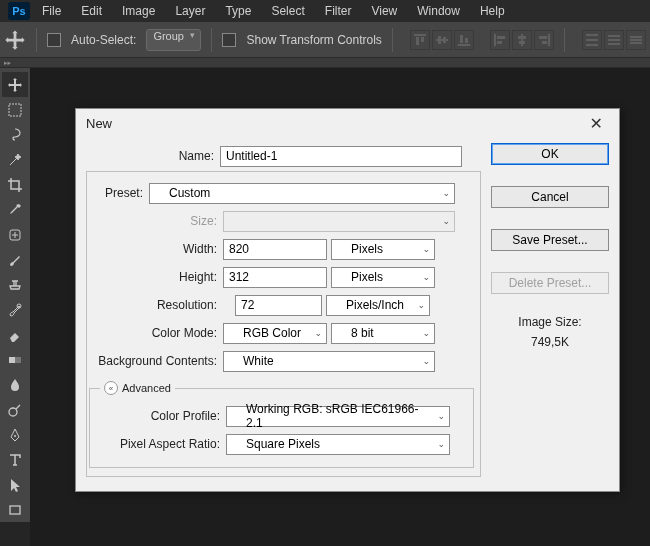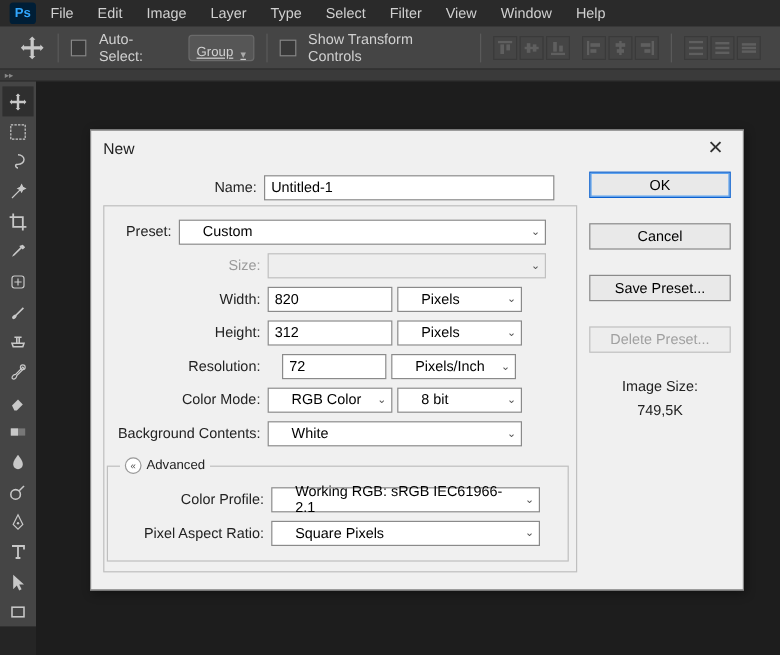--- a/index.html
+++ b/index.html
@@ -4,26 +4,26 @@
 <style>
 * { box-sizing: border-box; margin: 0; padding: 0; font-family: "Segoe UI", Tahoma, sans-serif; }
 body { width: 650px; height: 546px; background: #252525; overflow: hidden; position: relative; }
 
 
 .menubar { height: 22px; background: #2a2a2a; display: flex; align-items: center; padding: 0 8px; gap: 4px; }
 .ps-logo { width: 22px; height: 18px; background: #001e36; color: #31a8ff; font-weight: bold; font-size: 11px; display: flex; align-items: center; justify-content: center; border-radius: 3px; }
 .menu-item { color: #d0d0d0; font-size: 12px; padding: 0 8px; cursor: pointer; }
 
 
-.optionsbar { height: 36px; background: #454545; border-bottom: 1px solid #2a2a2a; display: flex; align-items: center; padding: 0 16px; gap: 10px; }
+.optionsbar { height: 36px; background: #454545; border-bottom: 1px solid #2a2a2a; display: flex; align-items: center; padding: 0 4px; gap: 10px; }
 .move-indicator { width: 22px; height: 22px; color: #c0c0c0; font-size: 13px; display:flex; align-items:center; justify-content:center; }
 .opt-sep { width: 1px; height: 24px; background: #5a5a5a; }
 .checkbox { width: 14px; height: 14px; border: 1px solid #888; background: #383838; }
 .opt-label { color: #d0d0d0; font-size: 12px; }
-.opt-select { background: #565656; border: 1px solid #6a6a6a; color: #d0d0d0; font-size: 11px; height: 22px; display: flex; align-items: flex-end; padding: 0 6px; gap: 6px; border-radius: 3px; text-decoration: underline; }
+.opt-select { background: #565656; border: 1px solid #6a6a6a; color: #d0d0d0; font-size: 11px; height: 22px; display: flex; align-items: flex-start; padding: 0 6px; gap: 6px; border-radius: 3px; }
 .opt-select .chev { color: #aaa; font-size: 9px; }
 .align-group { display: flex; gap: 2px; margin-left: auto; }
 .align-btn { width: 20px; height: 20px; border: 1px solid #3a3a3a; background: #454545; display:flex; align-items:center; justify-content:center; }
 .align-btn svg { opacity: 0.4; }
 
 
 .ribbon { height: 10px; background: #3a3a3a; border-bottom: 1px solid #2a2a2a; display:flex; align-items:center; padding-left:4px; }
 .ribbon span { color:#888; font-size:7px; }
 
 

